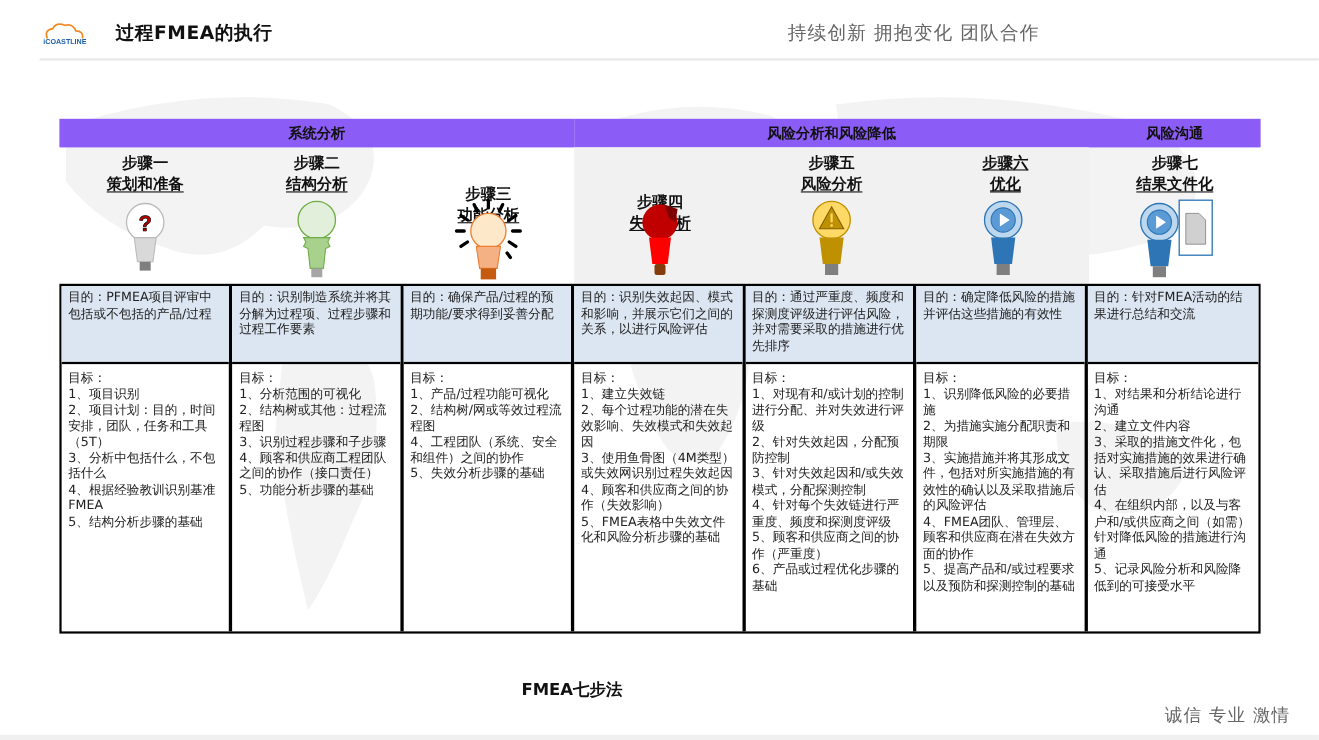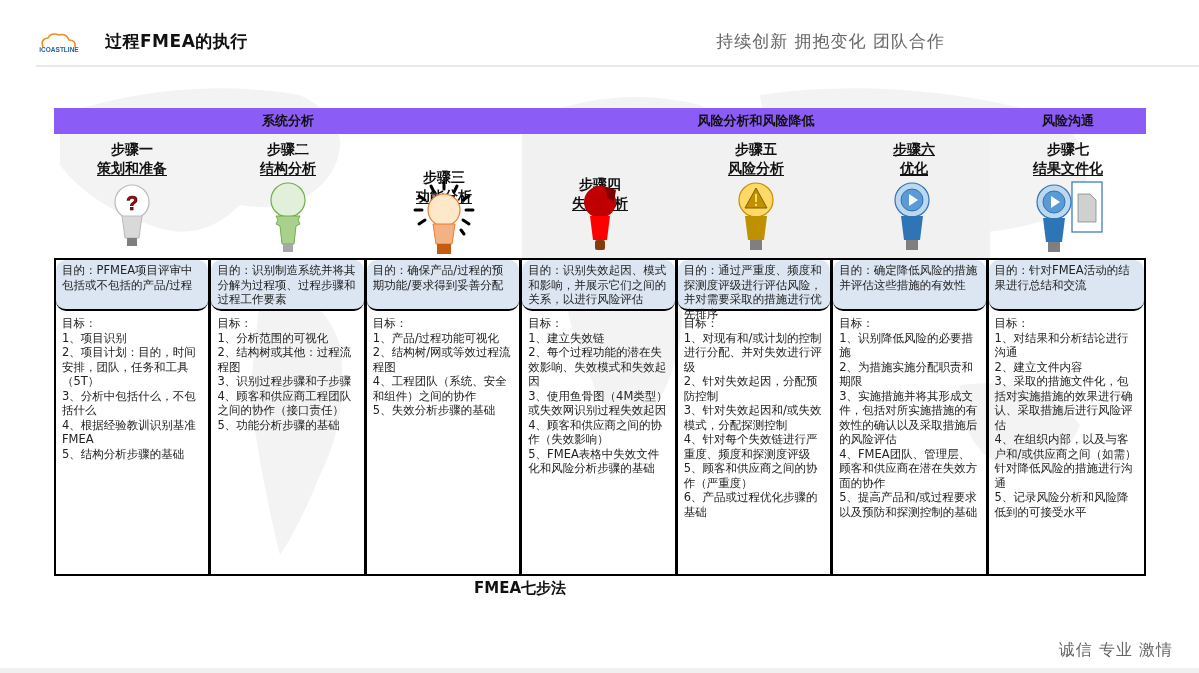--- a/index.html
+++ b/index.html
@@ -1,43 +1,43 @@
 <!DOCTYPE html>
 <html><head>
 <meta charset="utf-8">
 <style>
   * { box-sizing: border-box; margin: 0; padding: 0; }
   html, body { width: 1199px; height: 673px; overflow: hidden; background: #ffffff; }
   body { position: relative; font-family: "DejaVu Sans", "Liberation Sans", sans-serif; color: #111; }
 
   .watermark { position: absolute; left: 0; top: 55px; width: 1199px; height: 580px; pointer-events: none; }
 
-  .topbar { position: absolute; left: 0; top: 12px; width: 973px; height: 55px; }
+  .topbar { position: absolute; left: 0; top: 0; width: 973px; height: 55px; }
   .logo { position: absolute; left: 34px; top: 20px; width: 50px; height: 24px; }
   .page-title { position: absolute; left: 105px; top: 18px; font-size: 17px; font-weight: bold; color: #111; letter-spacing: 0.5px; }
   .slogan-top { position: absolute; right: 28px; top: 18px; font-size: 17px; color: #666; letter-spacing: 1px; }
   .topline { position: absolute; left: 36px; top: 53px; width: 1163px; height: 2px; background: #e8e8e8; }
 
   .phase-band { position: absolute; top: 108px; height: 26px; background: #8b5cf6; display: flex; align-items: center; justify-content: center; font-size: 13px; font-weight: bold; color: #111; }
 
   .risk-bg { position: absolute; left: 522px; top: 134px; width: 468px; height: 124px; background: #f1f1f1; }
 
   .step-head { position: absolute; top: 140px; width: 156px; text-align: center; font-size: 14px; font-weight: bold; line-height: 19px; color: #111; }
   .step-head .sub { text-decoration: underline; text-underline-offset: 2px; }
 
   .bulb { position: absolute; top: 180px; width: 156px; height: 76px; display: flex; justify-content: center; }
 
   .grid { position: absolute; left: 54px; top: 258px; width: 1092px; height: 318px; border: 2px solid #000; display: grid; grid-template-columns: repeat(7, 1fr); }
   .col { position: relative; border-right: 3px solid #000; display: flex; flex-direction: column; }
   .col:last-child { border-right: none; }
-  .purpose { height: 51px; background: #dce6f2; border-bottom: 2px solid #000; padding: 3px 6px; font-size: 11.5px; line-height: 14.5px; color: #222; border-radius: 10px; }
+  .purpose { height: 71px; background: #dce6f2; border-bottom: 2px solid #000; padding: 3px 6px; font-size: 11.5px; line-height: 14.5px; color: #222; }
   .goals { flex: 1; padding: 5px 6px; font-size: 11.5px; line-height: 14.5px; color: #222; }
   .goals div { white-space: normal; }
 
-  .caption { position: absolute; left: 0; width: 1040px; top: 579px; text-align: center; font-size: 15px; font-weight: bold; color: #111; }
+  .caption { position: absolute; left: 0; width: 1040px; top: 618px; text-align: center; font-size: 15px; font-weight: bold; color: #111; }
   .slogan-bottom { position: absolute; right: 26px; top: 640px; font-size: 16px; color: #666; letter-spacing: 1px; }
   .bottomline { position: absolute; left: 0; top: 668px; width: 1199px; height: 5px; background: #f0f0f0; }
 </style>
 </head>
 <body>
 
 <svg class="watermark" viewBox="0 0 1199 580">
   <g fill="#f3f3f3">
     <path d="M60 60 Q180 20 300 40 Q360 70 330 120 Q300 160 240 150 Q200 190 150 170 Q90 150 60 110 Z"></path>
     <path d="M260 240 Q320 230 340 290 Q350 360 320 420 Q300 470 280 500 Q260 420 250 340 Z"></path>

